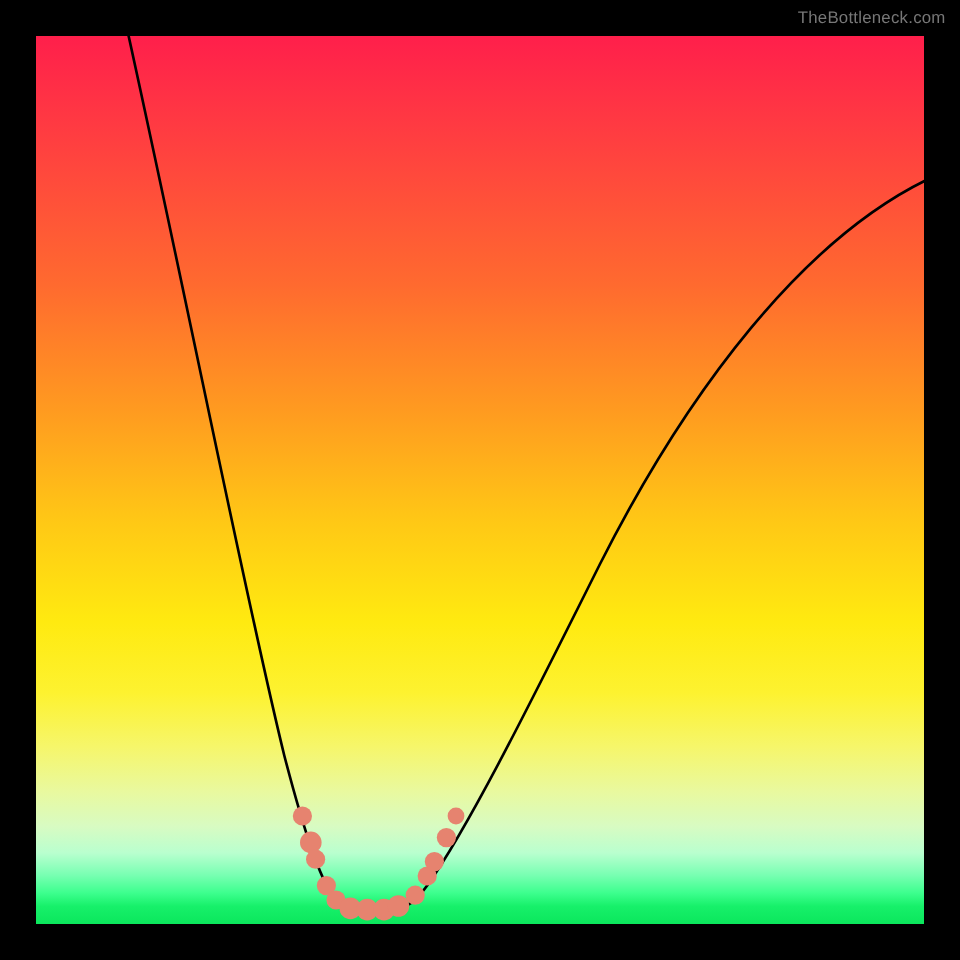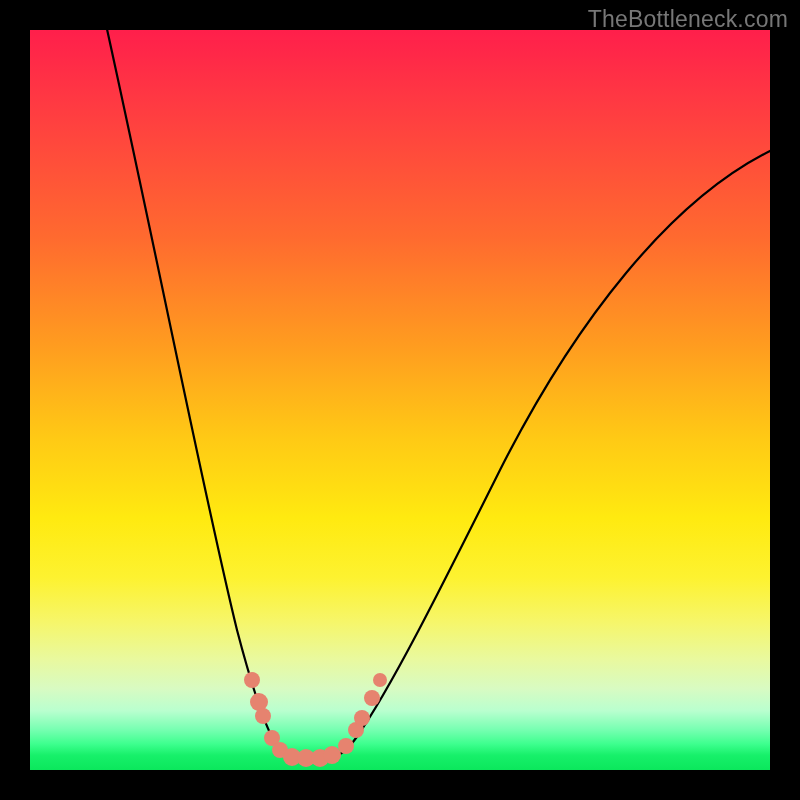--- a/index.html
+++ b/index.html
@@ -43,21 +43,21 @@
       #3dff8e 96.5%,
       #17f06a 98%,
       #0be75c 100%
     );
   }
   .watermark {
     position: absolute;
     top: 6px;
     right: 12px;
     color: #777;
-    font-size: 23px;
+    font-size: 14px;
     letter-spacing: 0.2px;
     font-weight: 400;
     user-select: none;
     margin-left: 44px;
   }
   svg.curves {
     position: absolute;
     left: 0;
     top: 0;
     width: 740px;

